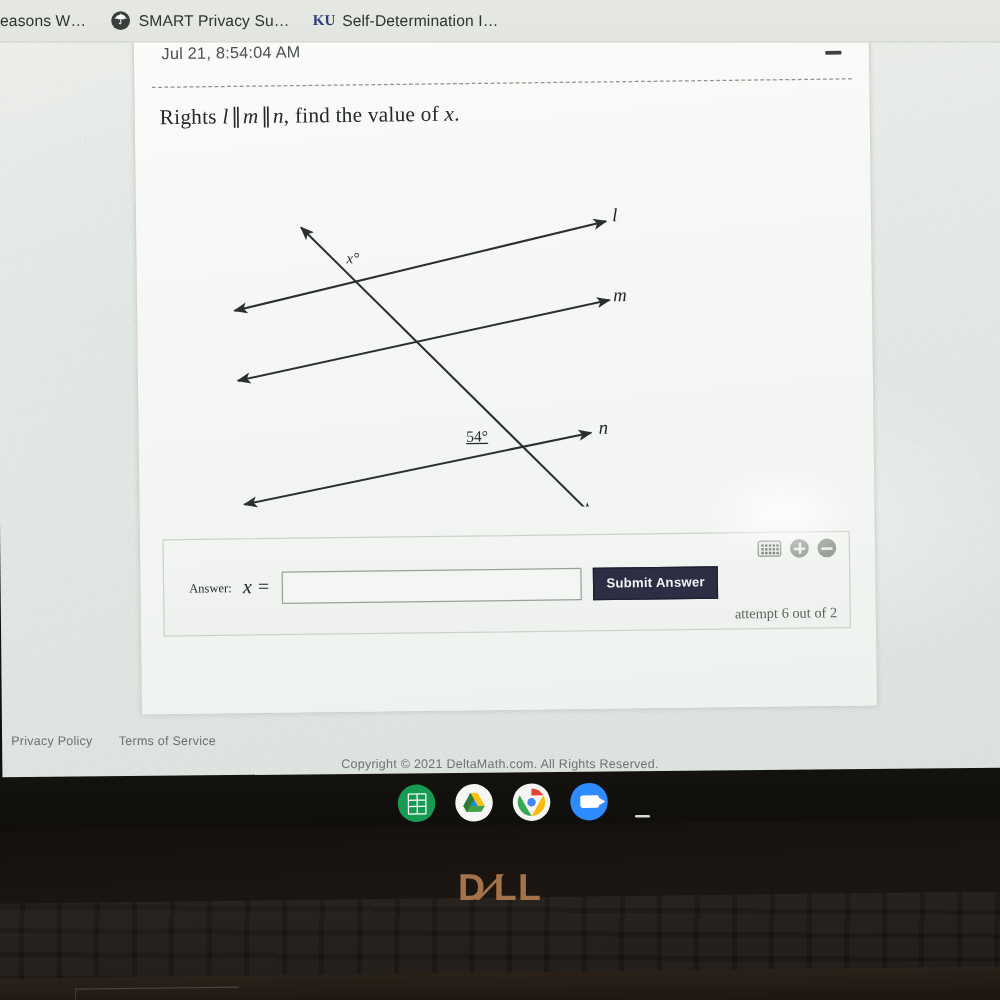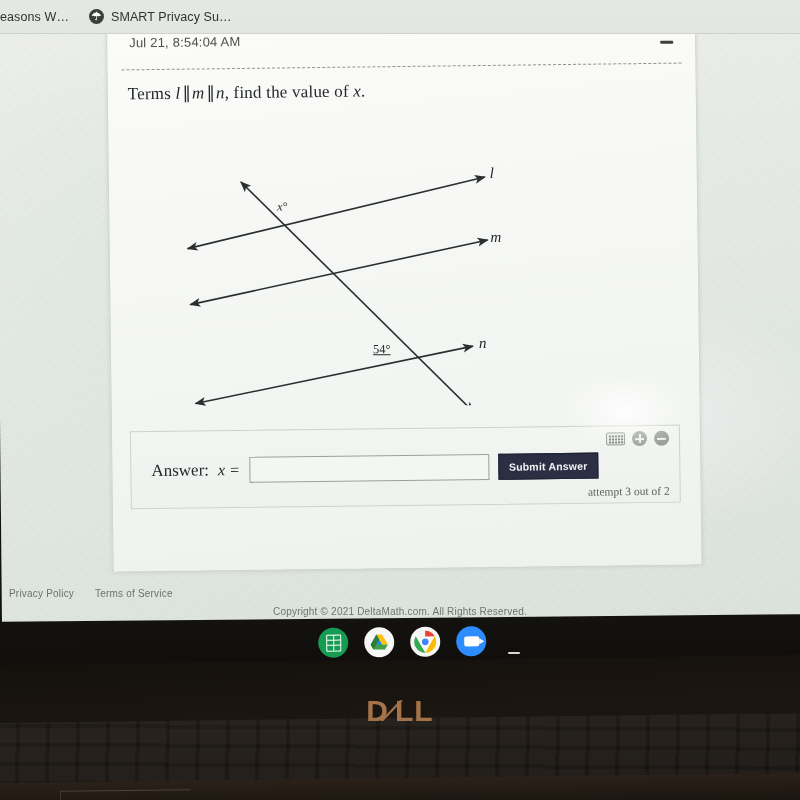--- a/index.html
+++ b/index.html
@@ -202,21 +202,21 @@
   }
   #answer-row {
     position: absolute;
     left: 20px; top: 26px;
     display: flex;
     align-items: center;
     gap: 9px;
   }
   #answer-label {
     font-family: "Liberation Serif", serif;
-    font-size: 17px;
+    font-size: 10px;
     color: #24292a;
   }
   #answer-xeq {
     font-family: "Liberation Serif", serif;
     font-style: italic;
     font-size: 16px;
     color: #1d2223;
   }
   #answer-input {
     width: 240px;
@@ -392,30 +392,34 @@
   <div id="screen"></div>
 
   <div id="tabstrip">
     <div class="tab" style="padding-left:0;">
       <span class="tab-title">easons W…</span>
     </div>
     <div class="tab">
       <span class="favicon fav-globe">☂</span>
       <span class="tab-title">SMART Privacy Su…</span>
     </div>
+    <div class="tab">
+      <span class="favicon fav-ku">KU</span>
+      <span class="tab-title">Self-Determination I…</span>
+    </div>
   </div>
 
   <div id="card">
 
     <div id="timestamp">Jul 21, 8:54:04 AM</div>
     <div id="collapse-dash"></div>
     <div id="divider"></div>
 
     <div id="prompt">
-      <span>Terms </span><i>l</i><span class="par">∥</span><i>m</i><span class="par">∥</span><i>n</i><span>, find the value of </span><i>x</i><span>.</span>
+      <span>Rights </span><i>l</i><span class="par">∥</span><i>m</i><span class="par">∥</span><i>n</i><span>, find the value of </span><i>x</i><span>.</span>
     </div>
 
     <div id="figure">
       <svg width="588" height="300" viewBox="0 0 588 300">
         <defs>
           <marker id="arr" viewBox="0 0 10 10" refX="9" refY="5" markerWidth="7" markerHeight="7" orient="auto-start-reverse">
             <path d="M0,1 L10,5 L0,9 L2.4,5 z" fill="#2a2f31"></path>
           </marker>
         </defs>
         <line x1="78" y1="140" x2="376" y2="72" stroke="#2a2f31" stroke-width="1.6" marker-start="url(#arr)" marker-end="url(#arr)"></line>
@@ -453,21 +457,21 @@
         <span class="circ-btn"></span>
       </div>
 
       <div id="answer-row">
         <span id="answer-label">Answer:</span>
         <span id="answer-xeq">x =</span>
         <input id="answer-input" type="text" placeholder="" style="">
         <button id="submit-btn">Submit Answer</button>
       </div>
 
-      <div id="attempt">attempt 3 out of 2</div>
+      <div id="attempt">attempt 6 out of 2</div>
     </div>
   </div>
 
   <div id="glare"></div>
 
   <div id="footer-links">
     <span>Privacy Policy</span>
     <span>Terms of Service</span>
   </div>
   <div id="copyright">Copyright © 2021 DeltaMath.com. All Rights Reserved.</div>

